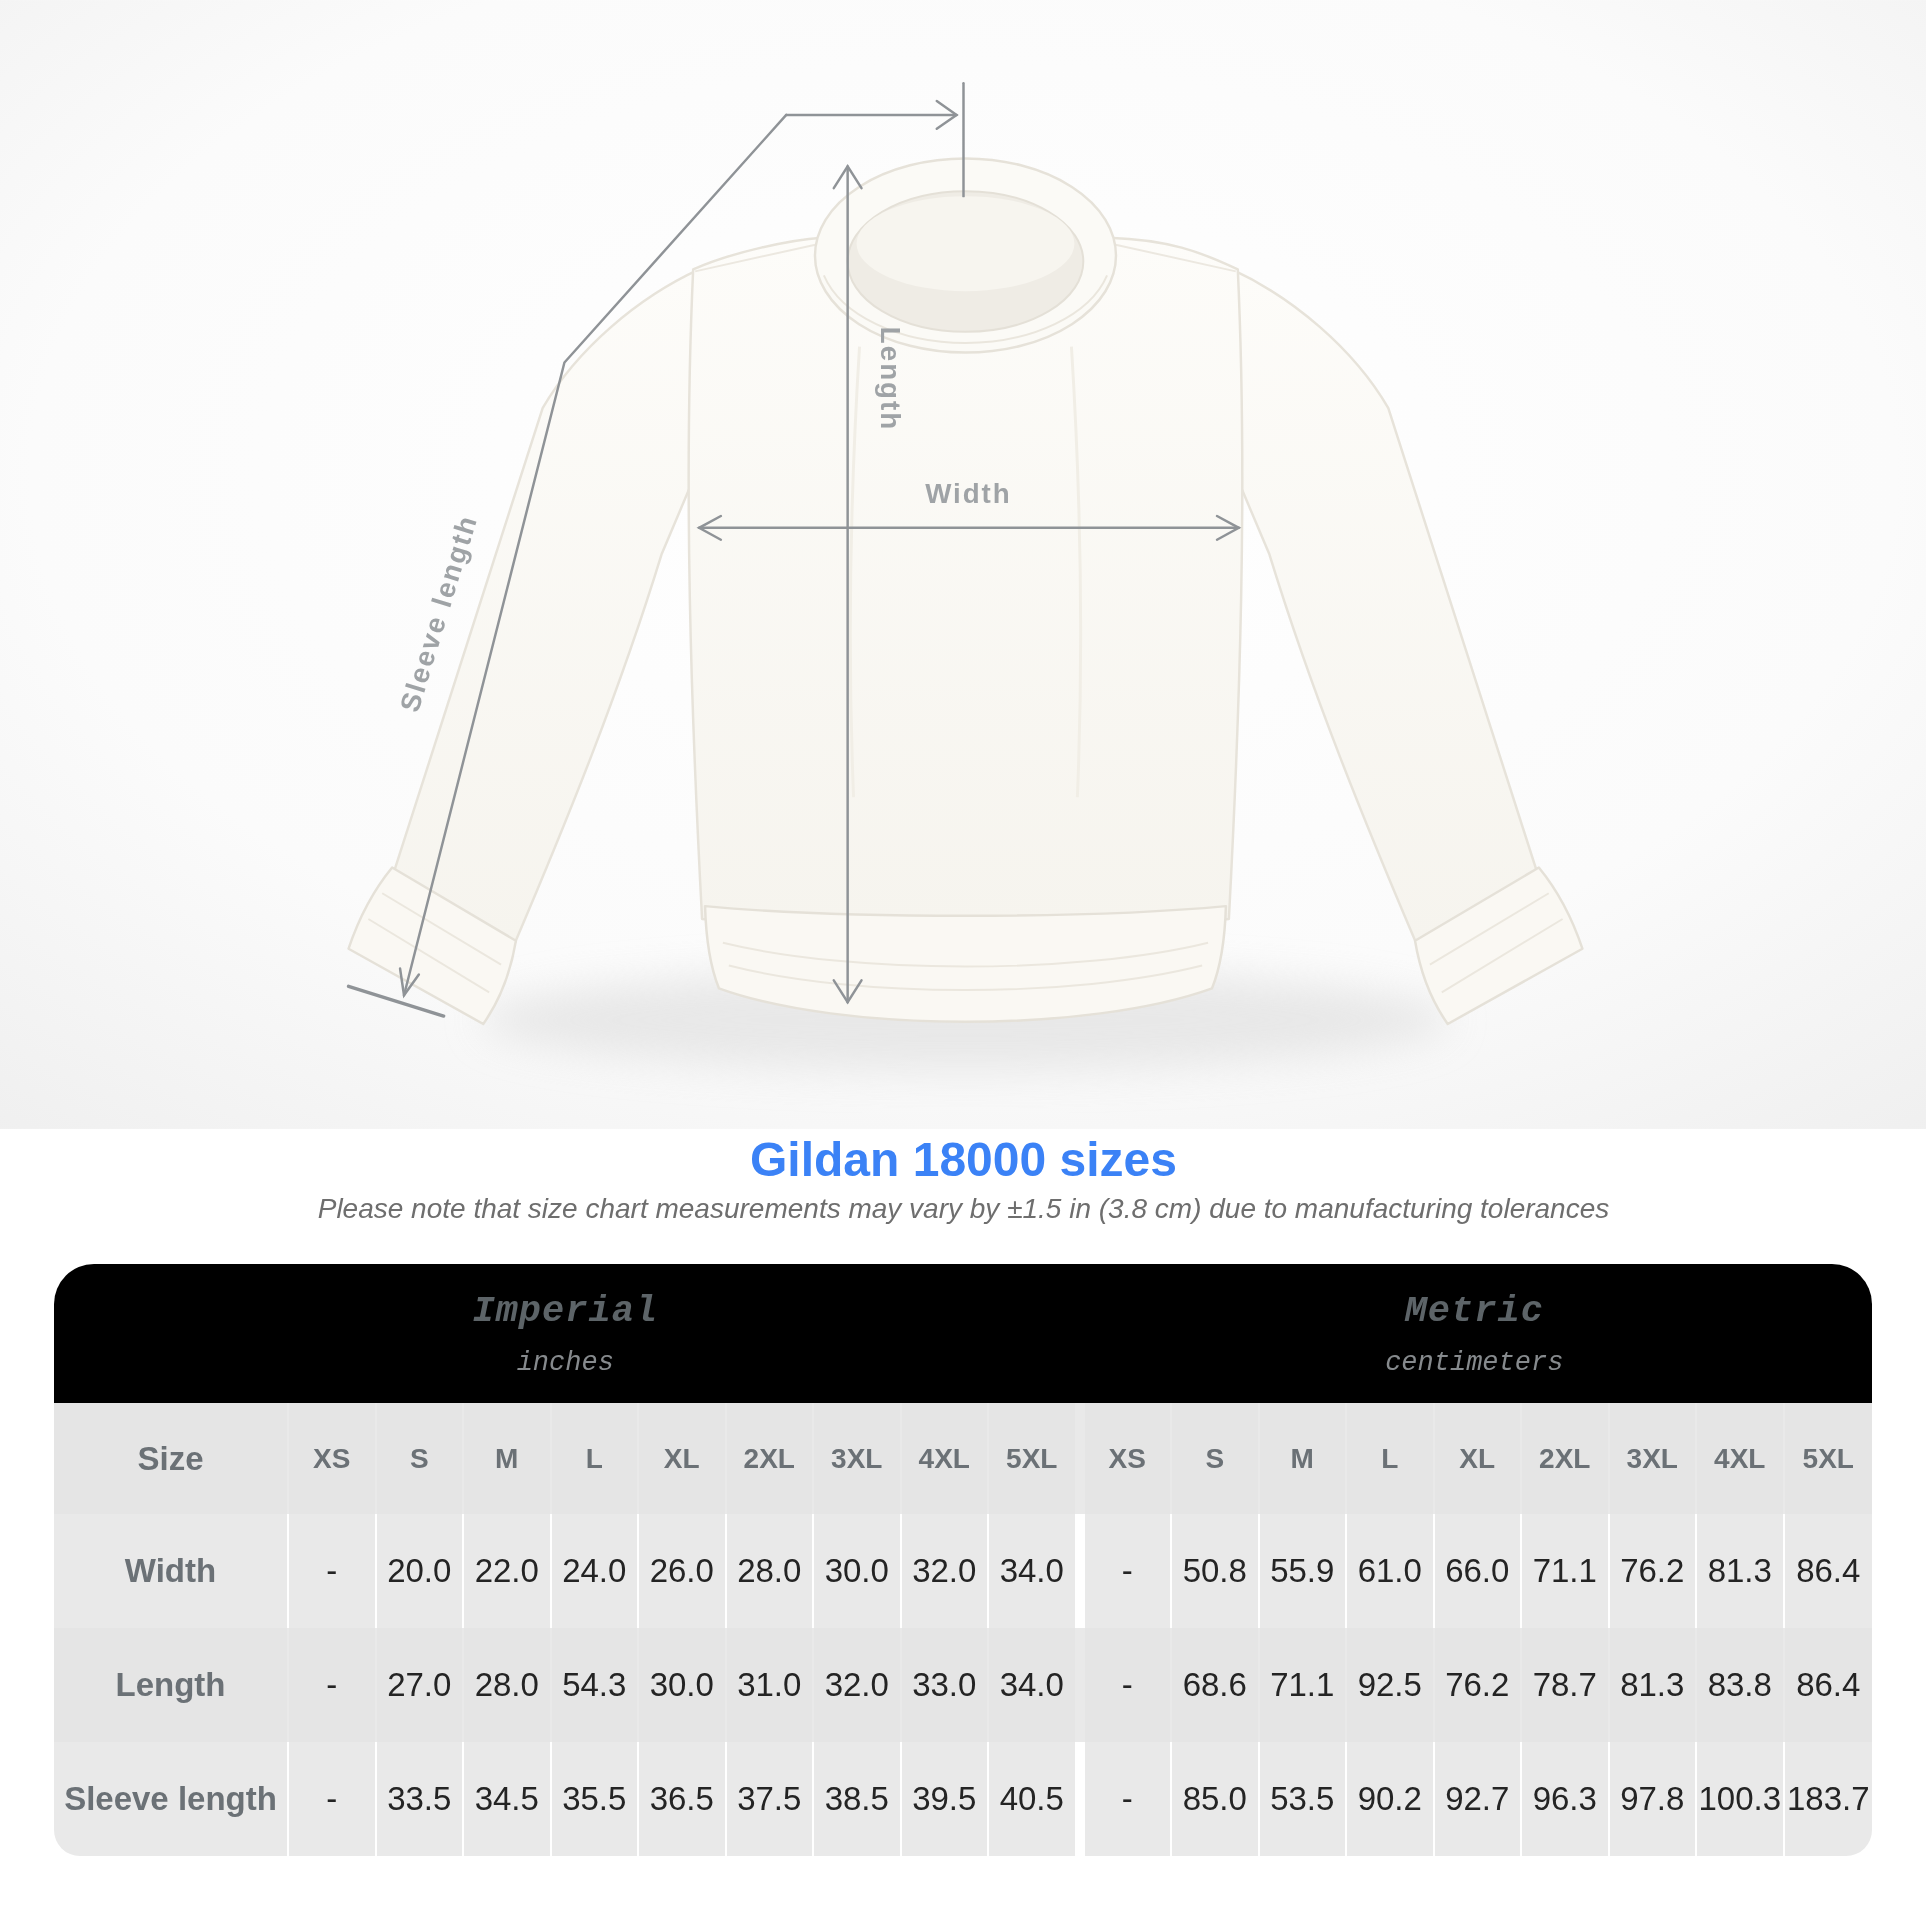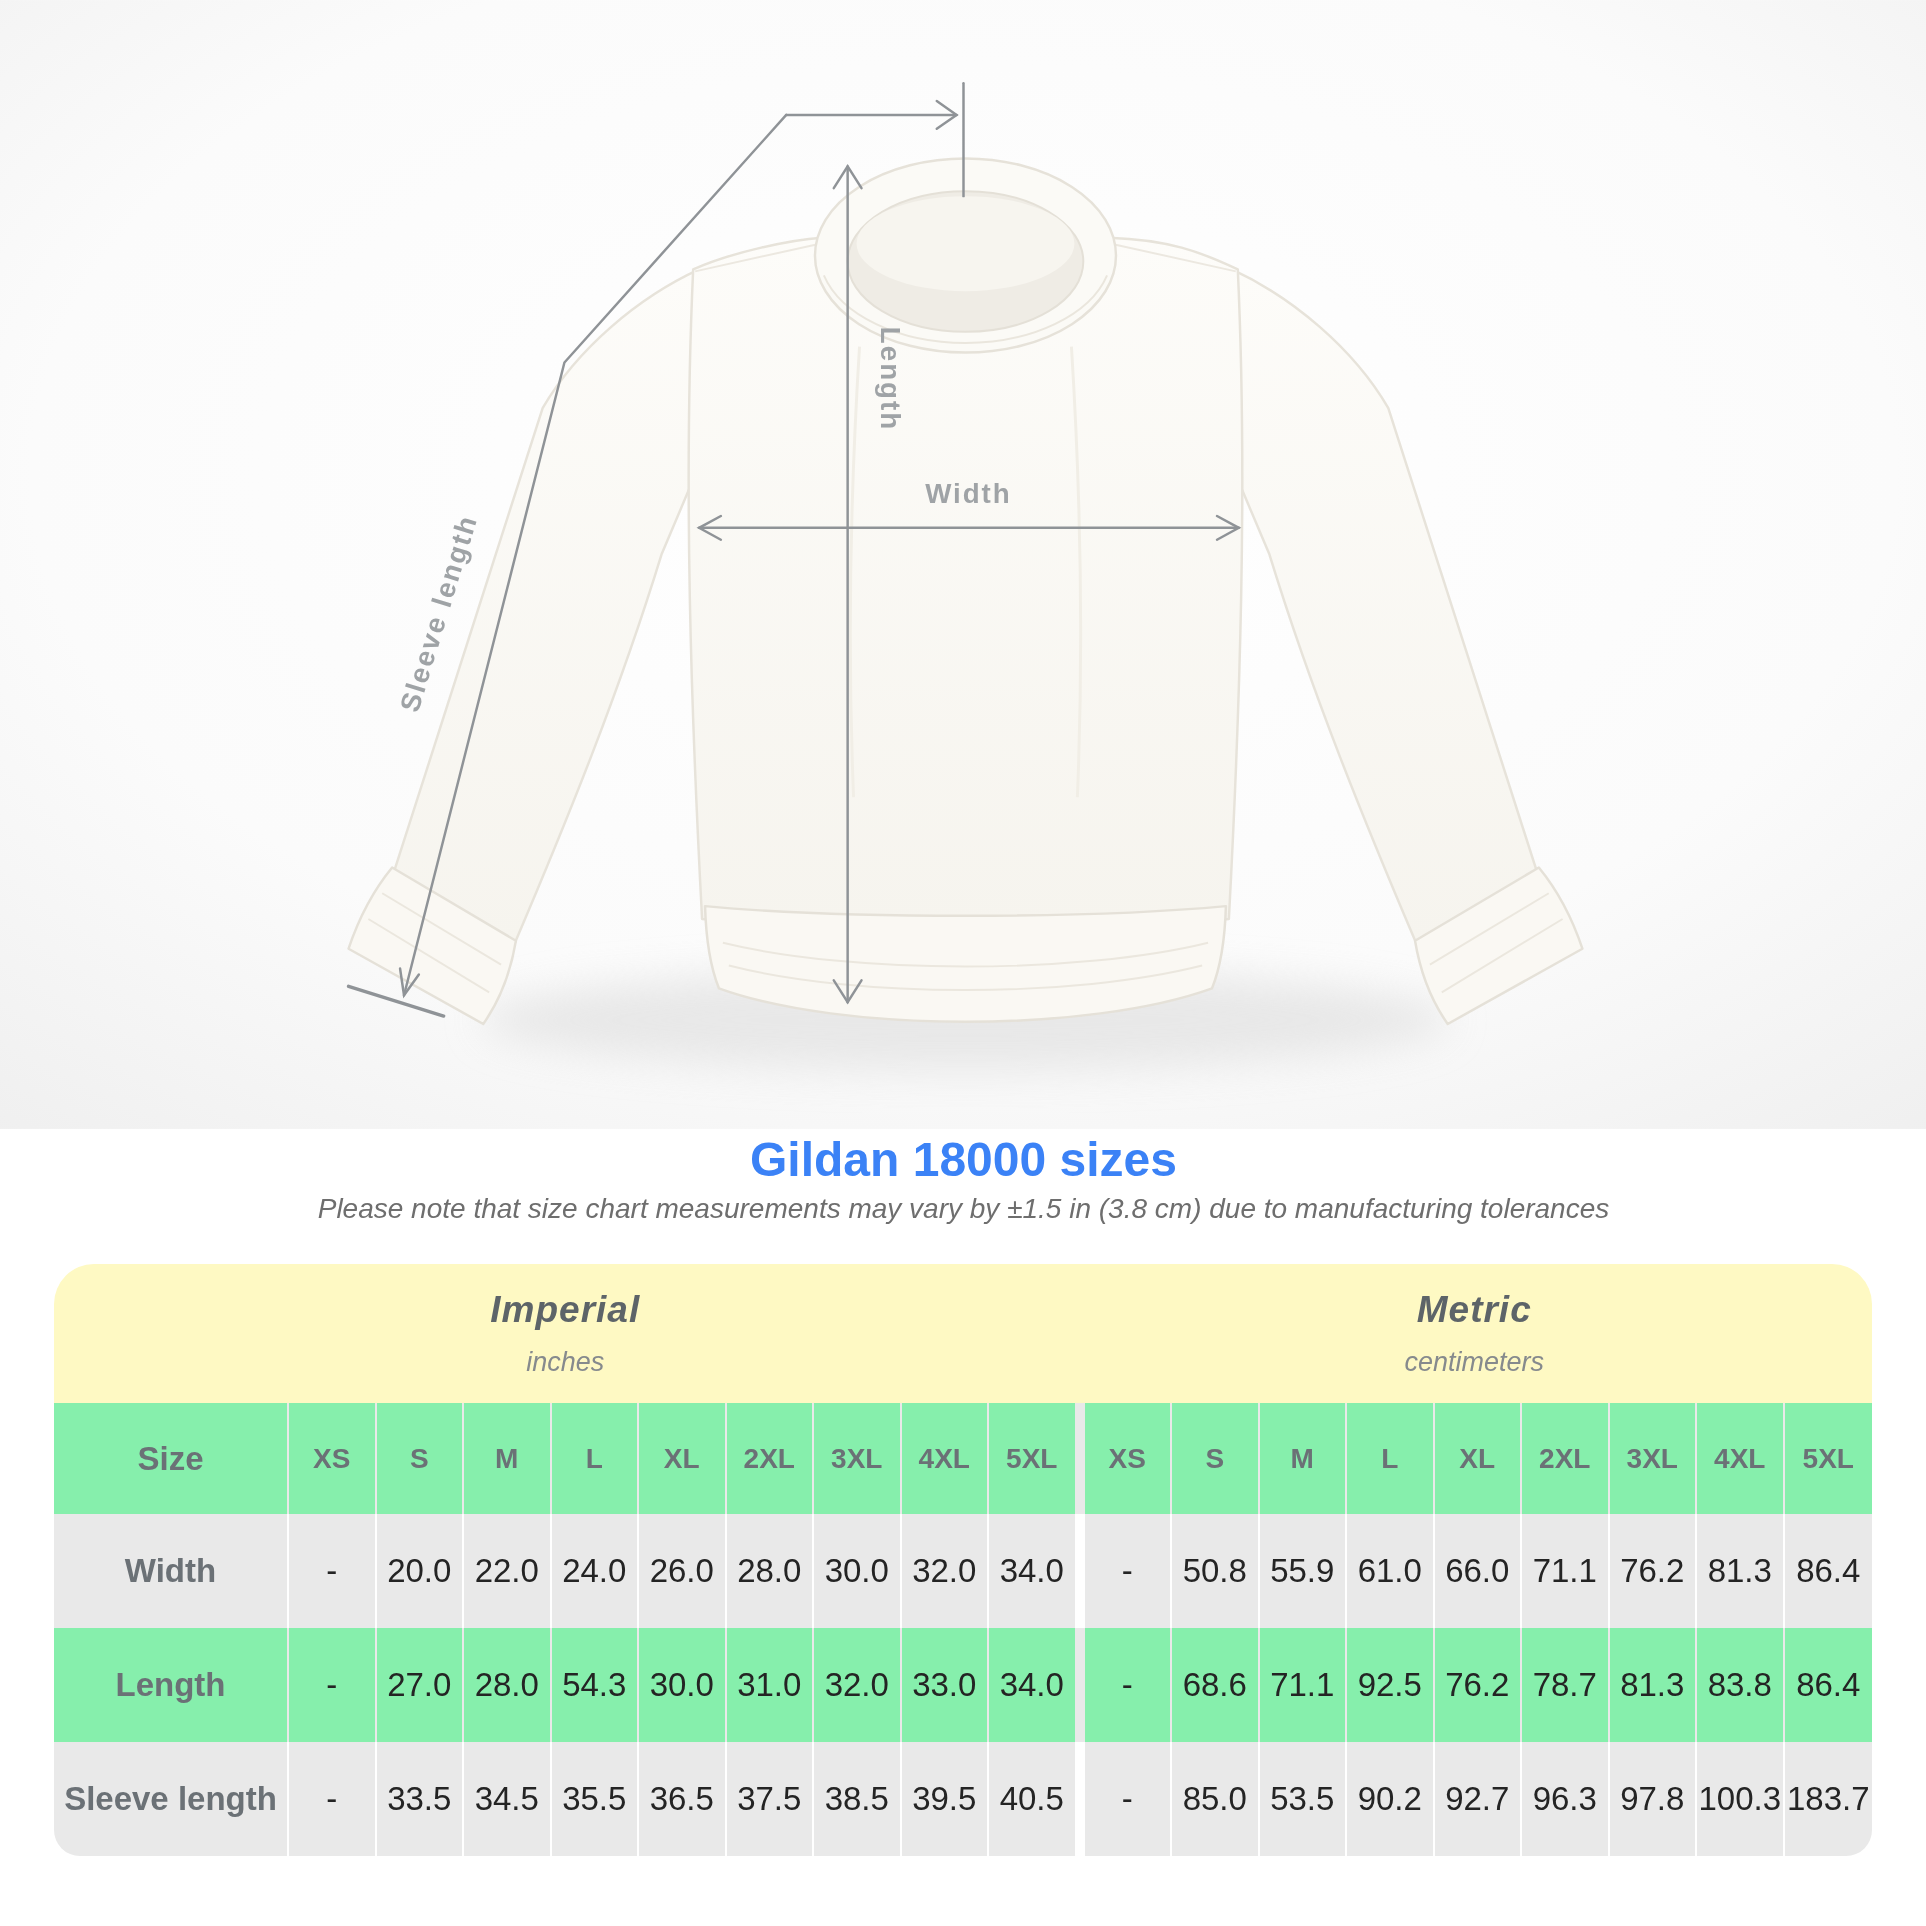--- a/index.html
+++ b/index.html
@@ -20,28 +20,28 @@
     font-style:italic;color:#6e6e6e;
   }
   
   .table-wrap{padding:0 54px;}
   table.size-table{
     width:1818px;table-layout:fixed;border-collapse:separate;border-spacing:0;
   }
   col.c-size{width:235px;}
   col.c-gap{width:8px;}
   td{padding:0;text-align:center;vertical-align:middle;}
-  .band{background:#fef9c3;height:139px;}
+  .band{background:#000000;height:139px;font-family:Liberation Mono, monospace;}
   .band-left{border-top-left-radius:40px;}
   .band-right{border-top-right-radius:40px;}
   .band-label{font-size:37px;font-weight:bold;font-style:italic;color:#5d6468;letter-spacing:1px;}
   .band-unit{font-size:27px;font-style:italic;color:#868a8d;margin-top:16px;}
   tr.size-row td{height:111px;}
   tr.data-row td{height:114px;}
-  tr.row-white td{background:#86efac;border-right:2px solid #e9e9e9;}
+  tr.row-white td{background:#e5e5e5;border-right:2px solid #e9e9e9;}
   tr.row-gray  td{background:#e9e9e9;border-right:2px solid #ffffff;}
   tr.row-white td.spacer{background:#e9e9e9;border-right:none;}
   tr.row-gray  td.spacer{background:#ffffff;border-right:none;}
   tr td:last-child{border-right:none;}
   .rowlabel{font-size:33px;font-weight:bold;color:#6b7176;}
   .head{font-size:28px;font-weight:bold;color:#6b7176;}
   .val{font-size:33px;color:#242424;}
   tr.last td:first-child{border-bottom-left-radius:26px;}
   tr.last td:last-child{border-bottom-right-radius:26px;}
 </style>

